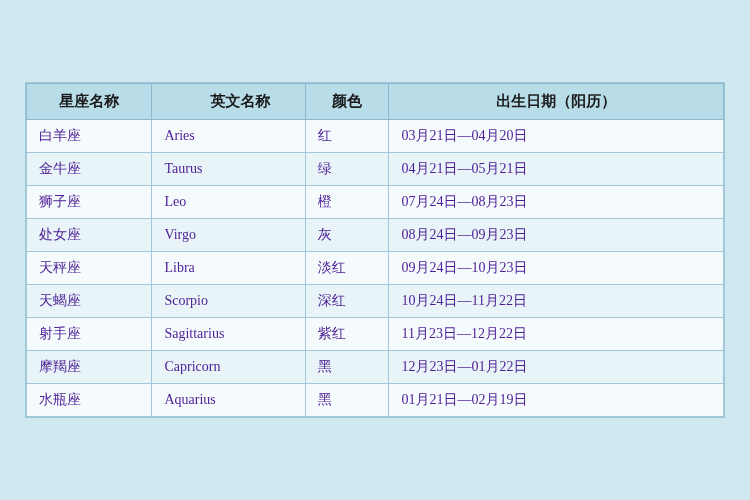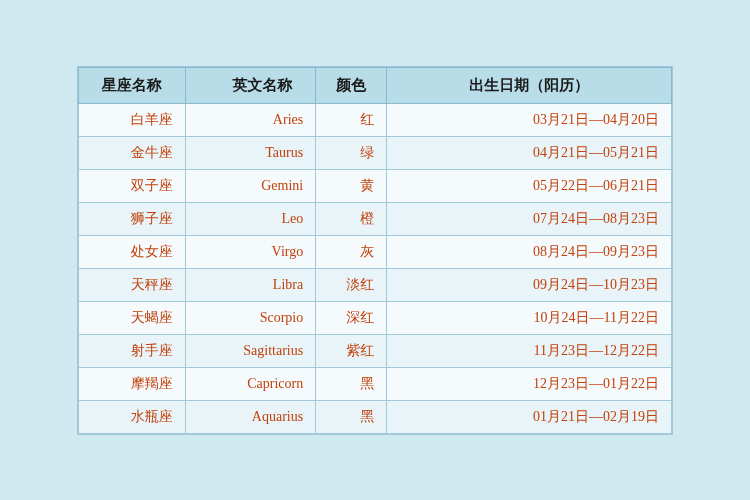--- a/index.html
+++ b/index.html
@@ -14,44 +14,44 @@
       background-color: #d0e8f0;
       display: flex;
       align-items: center;
       justify-content: center;
       font-family: "SimSun", "宋体", serif;
     }
 
     .table-container {
       background-color: #e8f4f8;
       border: 1px solid #a0c8d8;
-      width: 596px;
+      width: 700px;
     }
 
     table {
       width: 100%;
       border-collapse: collapse;
     }
 
     thead tr th {
       background-color: #b8dce8;
       border: 1px solid #8ab8cc;
       padding: 8px 12px;
       text-align: center;
       font-size: 15px;
       font-weight: bold;
       color: #1a1a1a;
     }
 
     tbody tr td {
       border: 1px solid #a0c8d8;
       padding: 7px 12px;
-      text-align: right;
+      text-align: left;
       font-size: 14px;
-      color: #c2410c;
+      color: #4c1d95;
       background-color: #f0f8fc;
     }
 
     tbody tr:nth-child(odd) td {
       background-color: #f5fbfd;
     }
 
     tbody tr:nth-child(even) td {
       background-color: #e8f4f8;
     }
@@ -79,26 +79,20 @@
           <td>白羊座</td>
           <td>Aries</td>
           <td>红</td>
           <td>03月21日—04月20日</td>
         </tr>
         <tr>
           <td>金牛座</td>
           <td>Taurus</td>
           <td>绿</td>
           <td>04月21日—05月21日</td>
-        </tr>
-        <tr>
-          <td>双子座</td>
-          <td>Gemini</td>
-          <td>黄</td>
-          <td>05月22日—06月21日</td>
         </tr>
         <tr>
           <td>狮子座</td>
           <td>Leo</td>
           <td>橙</td>
           <td>07月24日—08月23日</td>
         </tr>
         <tr>
           <td>处女座</td>
           <td>Virgo</td>

